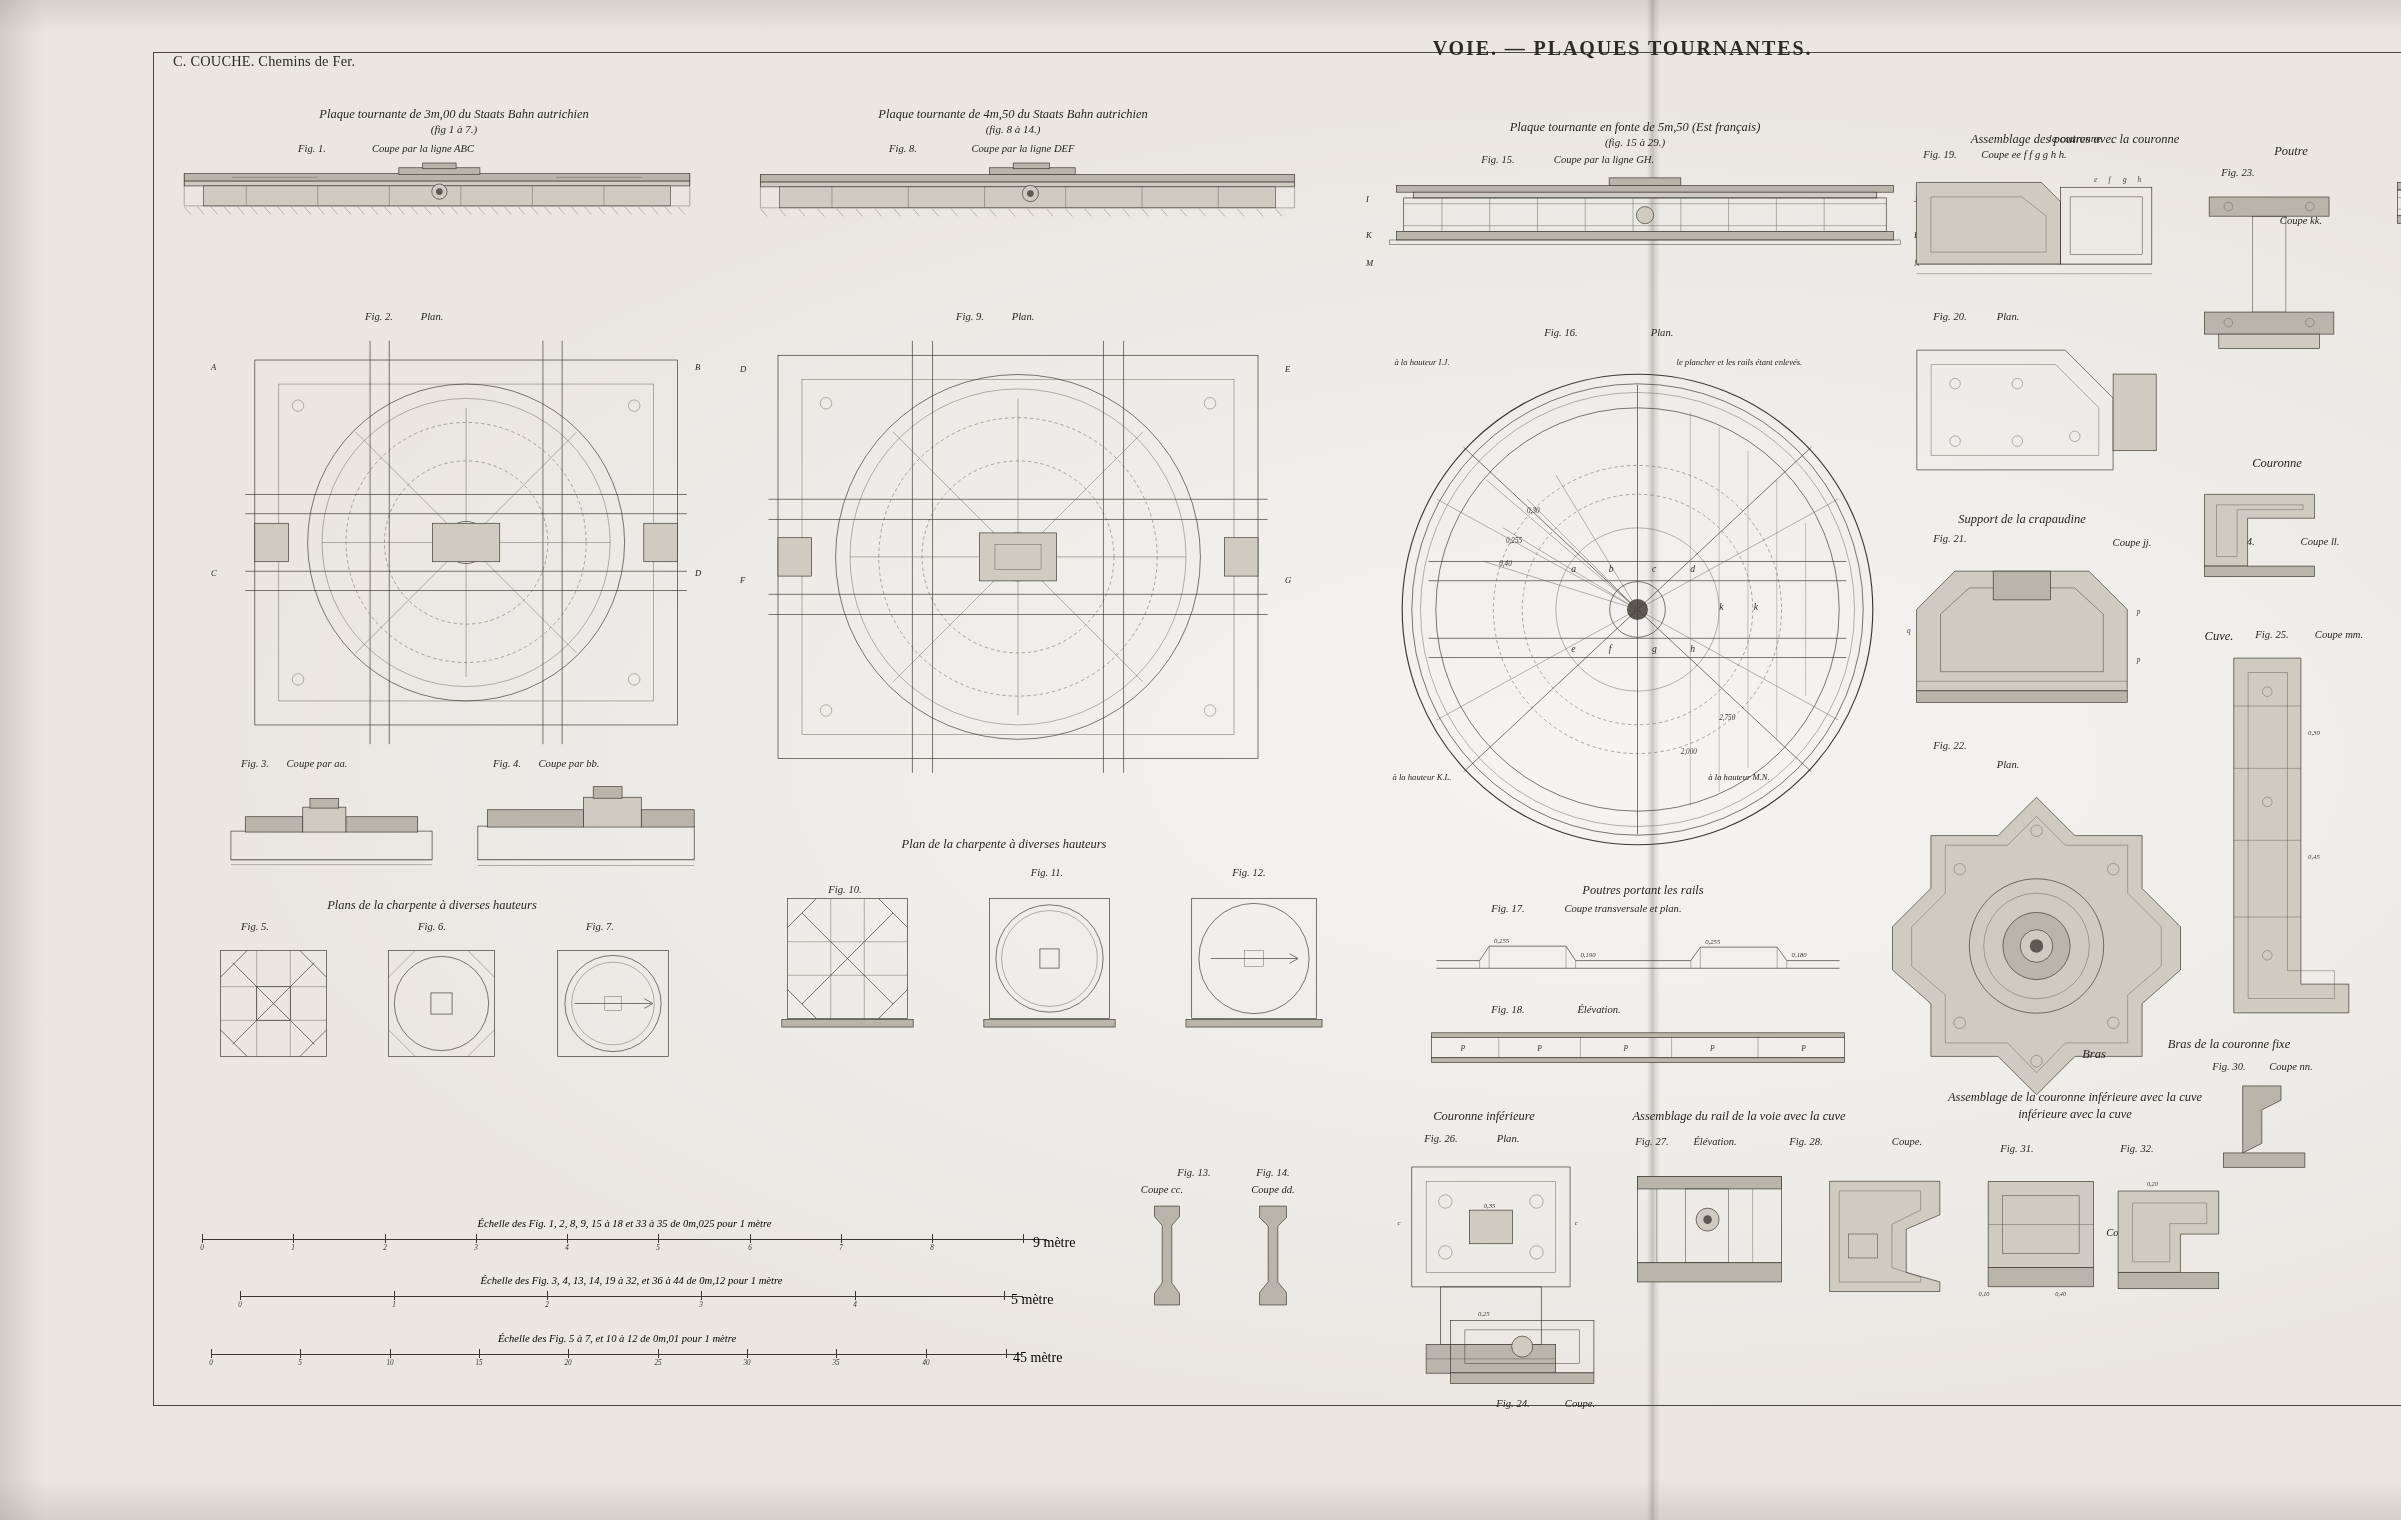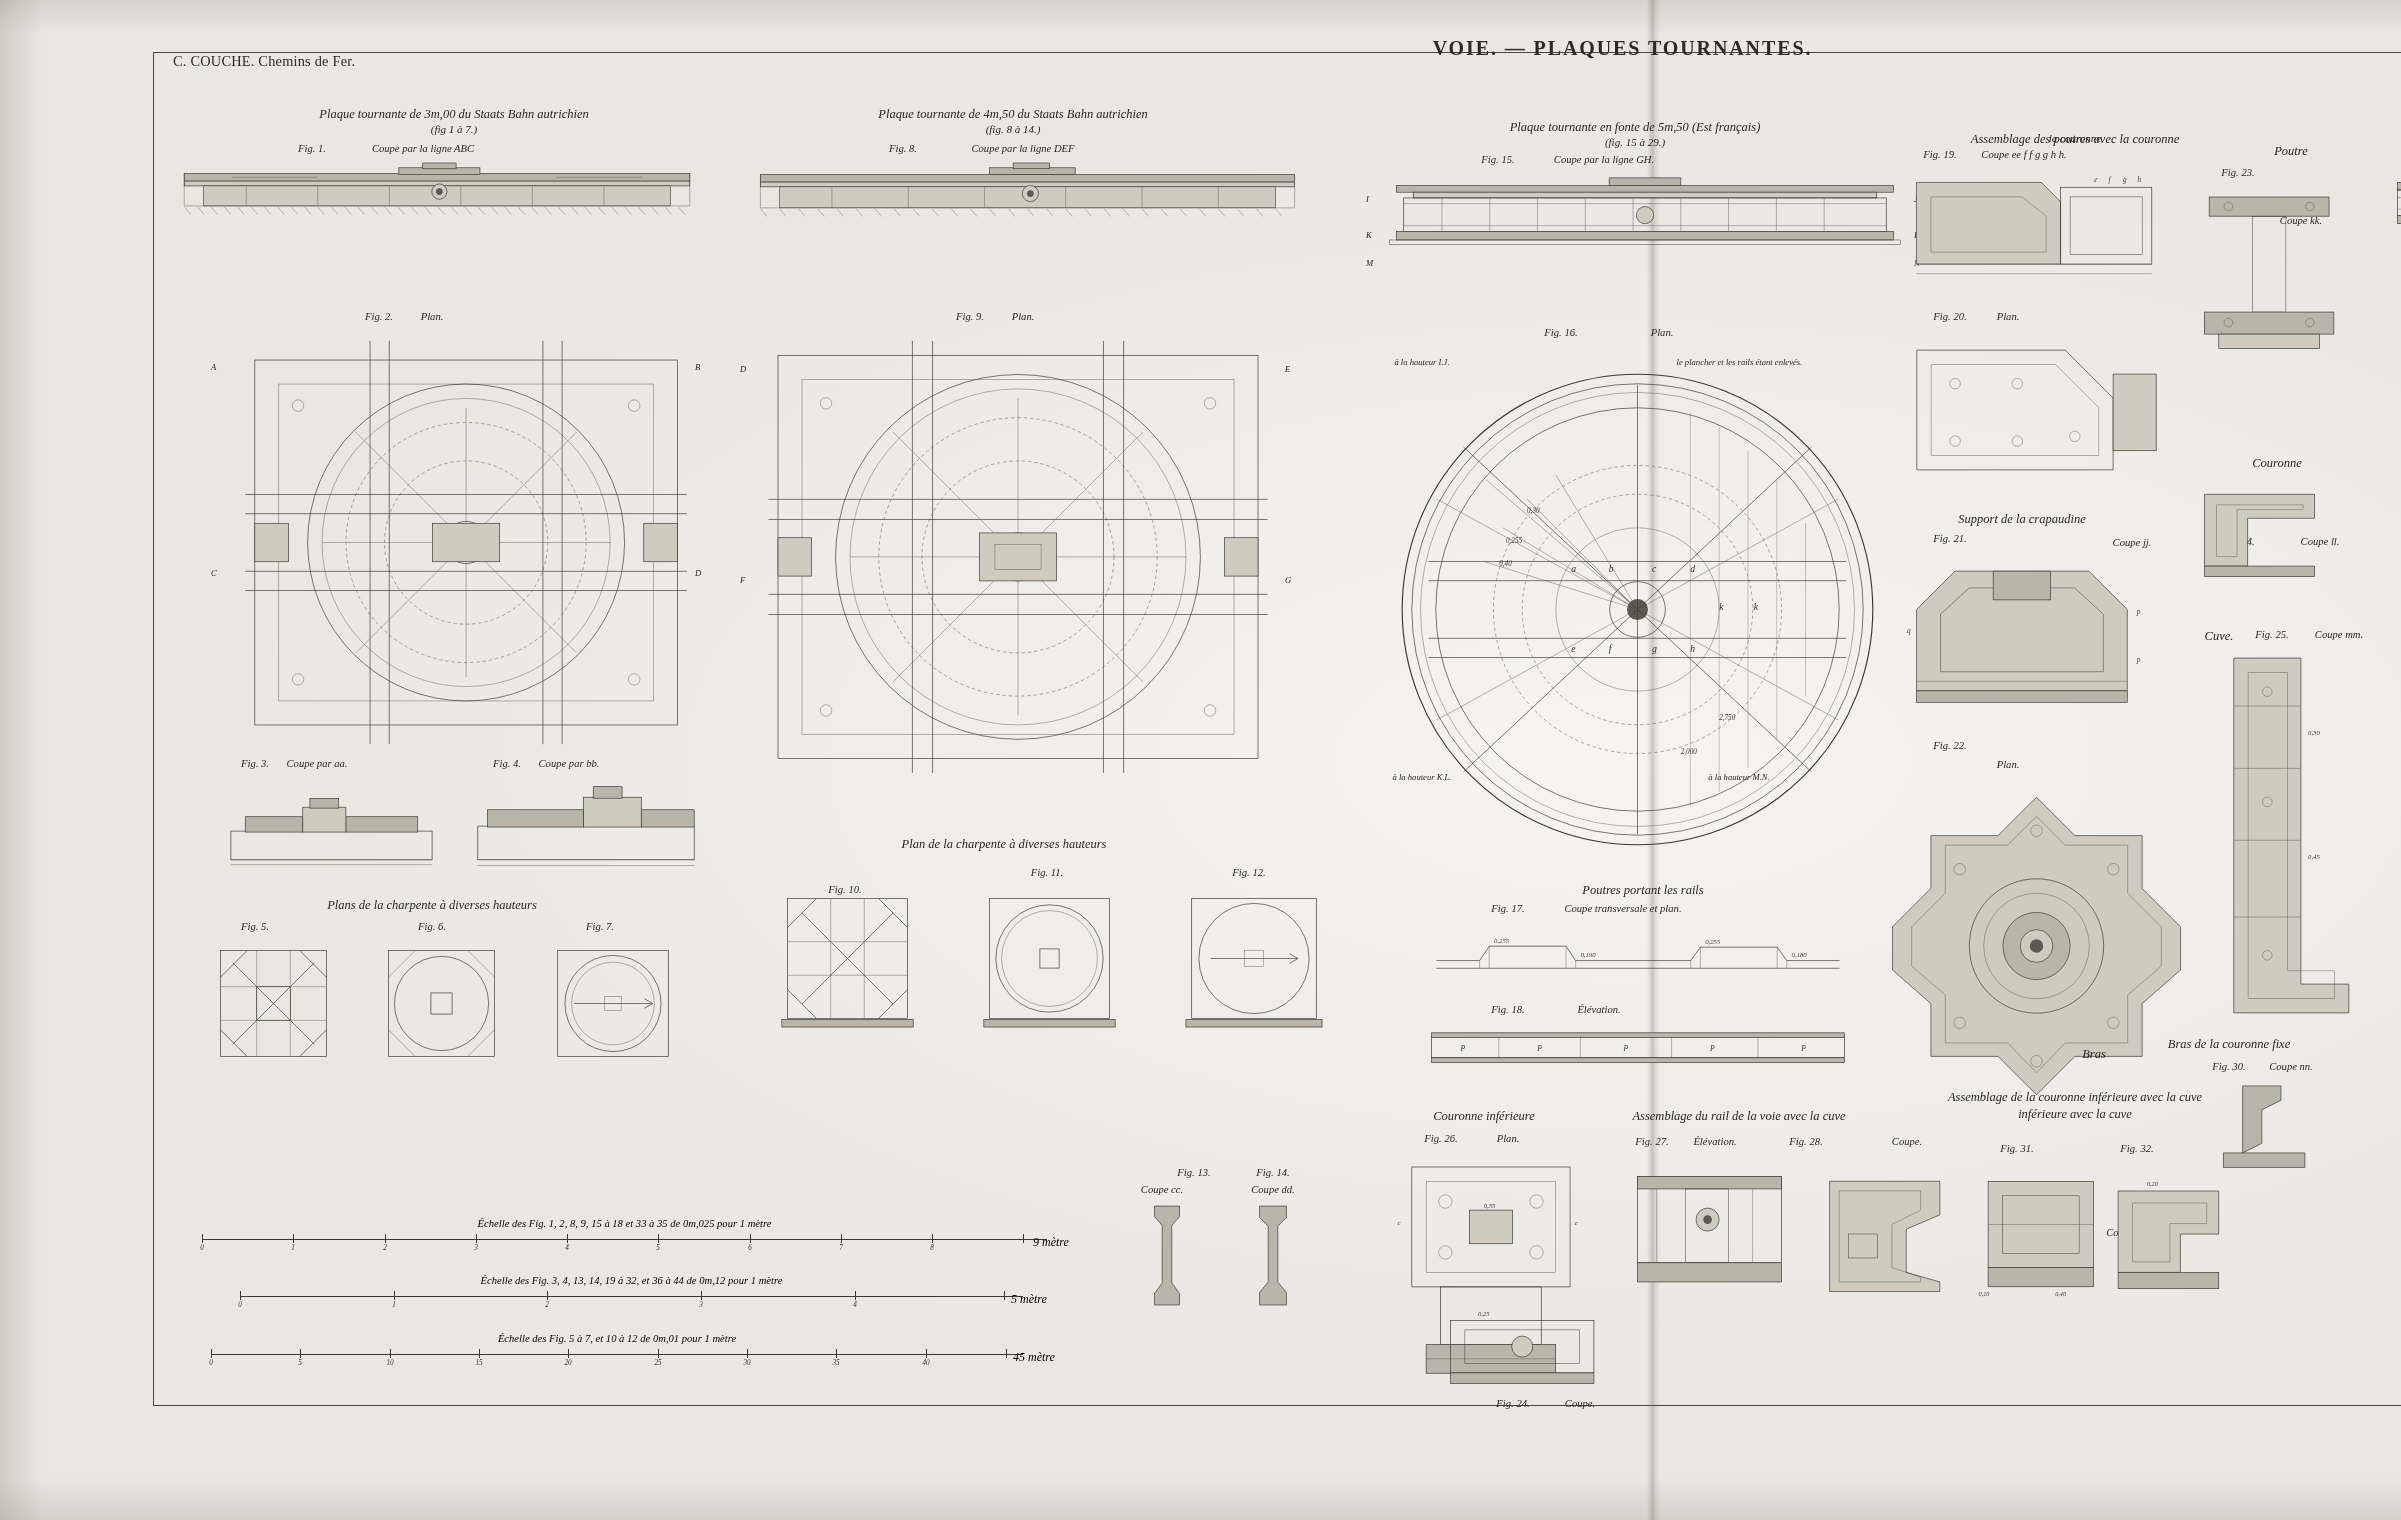--- a/index.html
+++ b/index.html
@@ -81,21 +81,21 @@
   .stkthin { fill: none; stroke: #5a564e; stroke-width: .9; }
   .dash { fill: none; stroke: #56524a; stroke-width: 1; stroke-dasharray: 7 6; }
   .fillh { fill: #cfcbc1; stroke: #3b3832; stroke-width: 1.4; }
   .filld { fill: #b9b5aa; stroke: #3b3832; stroke-width: 1.4; }
 
   .scalebar { position: absolute; }
   .scalebar .axis { position: absolute; left:0; top: 8.6px; height: 0.5px; background: #3b3832; width: 100%; }
   .scalebar .tk { position: absolute; top: 3.8px; width: 0.5px; height: 9.6px; background: #3b3832; }
   .scalebar .lbl { position: absolute; top: 14.4px; font-size: 7.2px; font-style: italic; color: #333; transform: translateX(-50%); }
   .scalebar .cap2 { position: absolute; top: -12.5px; left: 50%; transform: translateX(-50%); font-size: 10.6px; font-style: italic; white-space: nowrap; }
-  .scalebar .end { position: absolute; top: 4.8px; font-size: 12px; font-style: italic; white-space: nowrap; }
+  .scalebar .end { position: absolute; top: 4.8px; font-size: 14px; white-space: nowrap; }
 </style>
 </head>
 <body>
 
 <div class="page">
   <div class="fold"></div>
   <div class="plateborder"></div>
 
   <div class="hdr" id="hdr-left">C. COUCHE.  Chemins de Fer.</div>
   <div class="hdr" id="hdr-title">VOIE. — PLAQUES TOURNANTES.</div>

